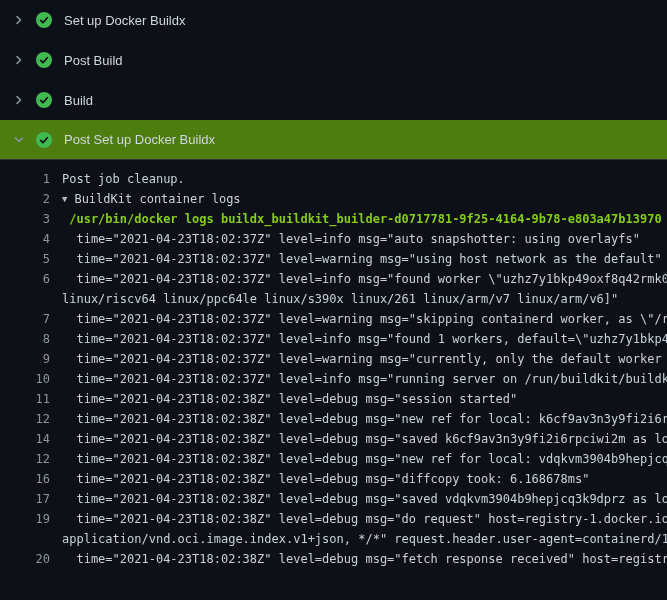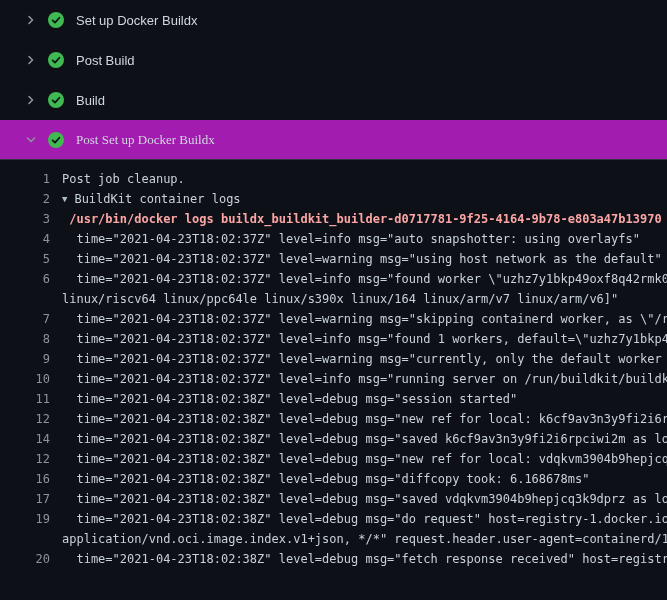--- a/index.html
+++ b/index.html
@@ -8,31 +8,30 @@
     width: 667px;
     height: 600px;
     overflow: hidden;
     background: #0d1117;
   }
   
   .step {
     display: flex;
     align-items: center;
     height: 40px;
-    padding-left: 24px;
+    padding-left: 12px;
     color: #d0d7de;
     font-family: "Liberation Sans", sans-serif;
     font-size: 13px;
     font-weight: 400;
     cursor: pointer;
   }
   .step.expanded {
-    background: #a21caf;
+    background: #4d7c0f;
     border-bottom: 1px solid #30363d;
-    font-family: Liberation Serif, serif;
   }
   .chev {
     width: 14px;
     margin-right: 10px;
     display: inline-flex;
     align-items: center;
     justify-content: center;
   }
   .check {
     margin-right: 12px;
@@ -59,21 +58,21 @@
     text-align: right;
     padding-right: 12px;
     color: #8b949e;
     cursor: pointer;
     user-select: none;
   }
   .ltext {
     flex: 1;
     overflow: hidden;
   }
-  .command .ltext { color: #fca5a5; font-weight: bold; }
+  .command .ltext { color: #84cc16; font-weight: bold; }
   .group .marker {
     font-size: 9px;
     margin-right: 7px;
     color: #adbac7;
     display: inline-block;
     transform: translateY(-1px);
     cursor: pointer;
   }
   .group .gtitle { cursor: pointer; }
 </style>
@@ -139,21 +138,21 @@
         <span class="step-label">Post Set up Docker Buildx</span>
       </div>
     </div>
   <div class="log">
       <div class="logline plain"><span class="lnum">1</span><span class="ltext">Post job cleanup.</span></div>
       <div class="logline group"><span class="lnum">2</span><span class="ltext"><span class="marker">▼</span><span class="gtitle">BuildKit container logs</span></span></div>
       <div class="logline command"><span class="lnum">3</span><span class="ltext"> /usr/bin/docker logs buildx_buildkit_builder-d0717781-9f25-4164-9b78-e803a47b13970</span></div>
       <div class="logline plain"><span class="lnum">4</span><span class="ltext">  time="2021-04-23T18:02:37Z" level=info msg="auto snapshotter: using overlayfs"</span></div>
       <div class="logline plain"><span class="lnum">5</span><span class="ltext">  time="2021-04-23T18:02:37Z" level=warning msg="using host network as the default"</span></div>
       <div class="logline plain"><span class="lnum">6</span><span class="ltext">  time="2021-04-23T18:02:37Z" level=info msg="found worker \"uzhz7y1bkp49oxf8q42rmk0xjl</span></div>
-      <div class="logline cont"><span class="lnum"></span><span class="ltext">linux/riscv64 linux/ppc64le linux/s390x linux/164 linux/arm/v7 linux/arm/v6]"</span></div>
+      <div class="logline cont"><span class="lnum"></span><span class="ltext">linux/riscv64 linux/ppc64le linux/s390x linux/261 linux/arm/v7 linux/arm/v6]"</span></div>
       <div class="logline plain"><span class="lnum">7</span><span class="ltext">  time="2021-04-23T18:02:37Z" level=warning msg="skipping containerd worker, as \"/run/con</span></div>
       <div class="logline plain"><span class="lnum">8</span><span class="ltext">  time="2021-04-23T18:02:37Z" level=info msg="found 1 workers, default=\"uzhz7y1bkp49oxf8q42r</span></div>
       <div class="logline plain"><span class="lnum">9</span><span class="ltext">  time="2021-04-23T18:02:37Z" level=warning msg="currently, only the default worker can be used</span></div>
       <div class="logline plain"><span class="lnum">10</span><span class="ltext">  time="2021-04-23T18:02:37Z" level=info msg="running server on /run/buildkit/buildkitd.sock"</span></div>
       <div class="logline plain"><span class="lnum">11</span><span class="ltext">  time="2021-04-23T18:02:38Z" level=debug msg="session started"</span></div>
       <div class="logline plain"><span class="lnum">12</span><span class="ltext">  time="2021-04-23T18:02:38Z" level=debug msg="new ref for local: k6cf9av3n3y9fi2i6rpciwi2m"</span></div>
       <div class="logline plain"><span class="lnum">14</span><span class="ltext">  time="2021-04-23T18:02:38Z" level=debug msg="saved k6cf9av3n3y9fi2i6rpciwi2m as local</span></div>
       <div class="logline plain"><span class="lnum">12</span><span class="ltext">  time="2021-04-23T18:02:38Z" level=debug msg="new ref for local: vdqkvm3904b9hepjcq3k9dprz"</span></div>
       <div class="logline plain"><span class="lnum">16</span><span class="ltext">  time="2021-04-23T18:02:38Z" level=debug msg="diffcopy took: 6.168678ms"</span></div>
       <div class="logline plain"><span class="lnum">17</span><span class="ltext">  time="2021-04-23T18:02:38Z" level=debug msg="saved vdqkvm3904b9hepjcq3k9dprz as local</span></div>

